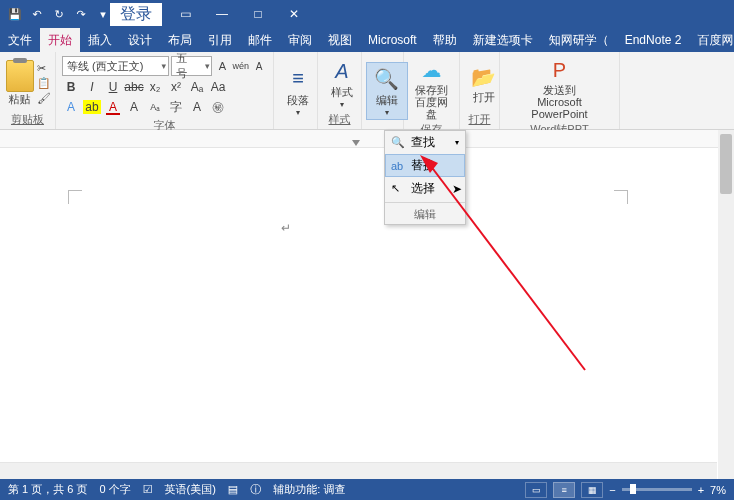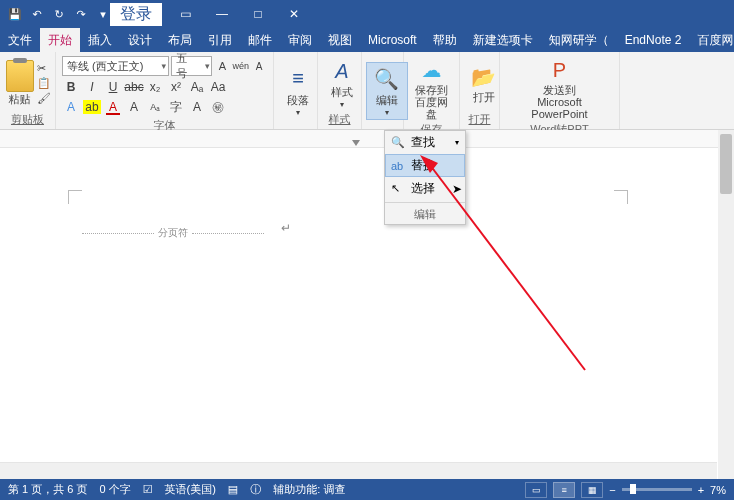--- a/index.html
+++ b/index.html
@@ -242,23 +242,20 @@
   </div>
 </div>
 
 <div class="document-area">
   <div class="ruler">
     <div class="ruler-stop"></div>
   </div>
   <div class="page">
     <div class="page-corner-left"></div>
     <div class="page-corner-right"></div>
-    <div class="page-break">
-      <span>分页符</span>
-    </div>
     <span class="para-mark">↵</span>
   </div>
 </div>
 
 <div class="dropdown-menu">
   <div class="menu-item">
     <span class="menu-icon">🔍</span>
     <span>查找</span>
     <span style="margin-left:auto;font-size:8px">▾</span>
   </div>

